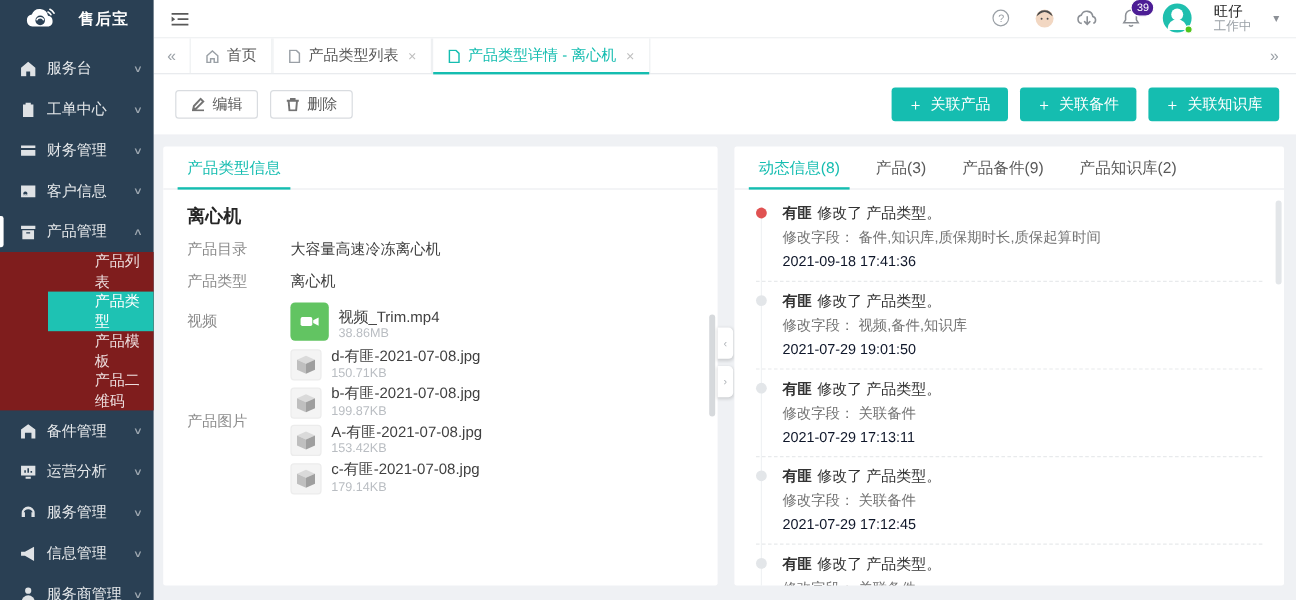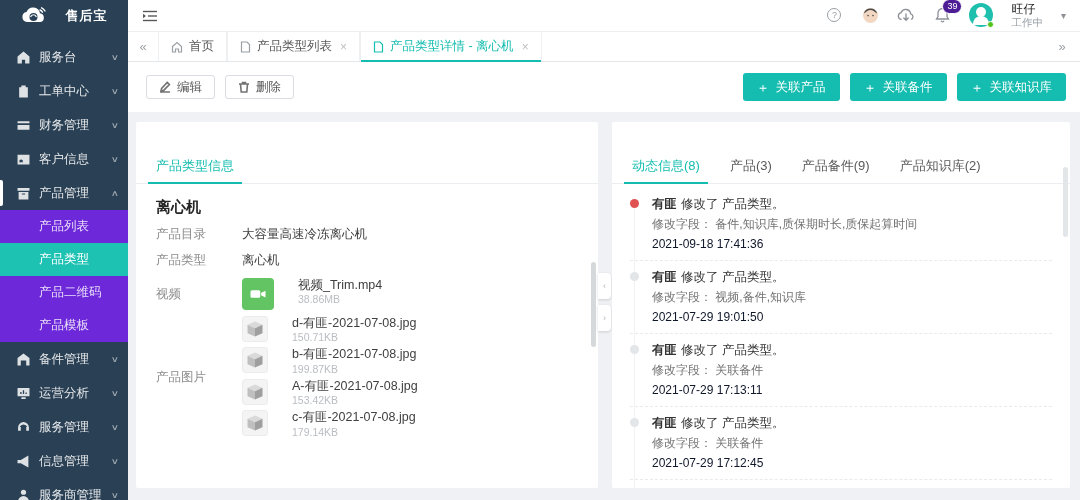--- a/index.html
+++ b/index.html
@@ -11,21 +11,21 @@
   .sidebar { position:absolute; left:0; top:0; width:128px; height:500px; background:#2a4054; color:#fff; z-index:5; }
   .logo { height:32px; display:flex; align-items:center; justify-content:center; gap:19px; }
   .logo-text { font-size:13px; font-weight:bold; color:#fff; letter-spacing:1px; }
   .nav { padding-top:8px; }
   .nav-item { position:relative; height:34px; display:flex; align-items:center; padding:0 10px 0 16px; cursor:pointer; color:rgba(255,255,255,.88); font-size:12.5px; }
   .nav-item .active-bar { position:absolute; left:0; top:4px; bottom:4px; width:3px; background:#fff; border-radius:0 2px 2px 0; }
   .nav-ico { width:14px; height:14px; margin-right:9px; display:inline-flex; align-items:center; justify-content:center; flex:none; }
   .nav-ico svg { width:13px; height:13px; fill:rgba(255,255,255,.85); }
   .nav-label { flex:1; white-space:nowrap; }
   .nav-caret { font-size:8px; color:rgba(255,255,255,.55); transform:scaleX(1.4); }
-  .submenu { background:#6d28d9; }
+  .submenu { background:#7f1d1d;padding-left:40px; }
   .sub-item { height:33px; display:flex; align-items:center; padding-left:39px; font-size:12.5px; color:rgba(255,255,255,.85); cursor:pointer; }
   .sub-item.active { background:#1ec2b3; color:#fff; }
 
   
   .main { position:absolute; left:128px; top:0; right:0; height:500px; }
 
   
   .topbar { height:32px; background:#fff; display:flex; align-items:center; padding:0 14px; border-bottom:1px solid #edeff1; }
   .fold-btn { cursor:pointer; display:flex; align-items:center; }
   .topbar-right { margin-left:auto; display:flex; align-items:center; gap:18px; }
@@ -60,35 +60,35 @@
   .btn-plain svg { width:12px; height:12px; stroke:#737373; fill:none; stroke-width:1.6; }
   .toolbar-right { margin-left:auto; display:flex; gap:10px; }
   .btn-teal { display:inline-flex; align-items:center; gap:6px; height:28px; padding:0 14px; background:#15bdb0; border:none; border-radius:3px; font-size:12.5px; color:#fff; cursor:pointer; }
   .btn-teal .plus { font-size:13px; line-height:1; }
 
   
   .content { position:absolute; left:0; right:0; top:113px; bottom:0; background:#eff1f4; }
   .panel { position:absolute; top:9px; bottom:12px; background:#fff; border-radius:2px; overflow:hidden; }
   .panel-left { left:8px; width:462px; }
   .panel-right { left:484px; width:458px; }
-  .panel-tabs { height:36px; border-bottom:1px solid #ebedf0; display:flex; align-items:stretch; padding:0 20px; gap:30px;margin-top:26px; }
+  .panel-tabs { height:36px; border-bottom:1px solid #ebedf0; display:flex; align-items:stretch; padding:0 20px; gap:30px; }
   .ptab { display:flex; align-items:center; font-size:13px; color:#595959; cursor:pointer; position:relative; white-space:nowrap; }
   .ptab.active { color:#15bdb0; }
   .ptab.active::after { content:""; position:absolute; left:-8px; right:-8px; bottom:-1px; height:2px; background:#15bdb0; }
 
   
   .pl-body { padding:10px 20px 0 20px; }
   .p-title { font-size:15px; font-weight:bold; color:#262626; line-height:26px; margin-bottom:6px; }
   .frow { display:flex; margin-bottom:10px; font-size:12.5px; line-height:16px; }
   .frow .flabel { width:86px; flex:none; color:#8c8c8c; }
   .frow .fvalue { flex:1; color:#404040; }
   .frow.intro .fvalue { line-height:17px; }
   .frow.group { align-items:center; margin-bottom:6px; }
   .files { display:flex; flex-direction:column; gap:4px; flex:1; }
-  .file-item { display:flex; align-items:flex-start; gap:24px; cursor:pointer; }
+  .file-item { display:flex; align-items:flex-end; gap:8px; cursor:pointer; }
   .file-thumb { width:26px; height:26px; border-radius:3px; background:#f4f4f4; border:1px solid #ececec; display:flex; align-items:center; justify-content:center; flex:none; }
   .file-thumb svg { width:20px; height:20px; }
   .file-video { width:32px; height:32px; border-radius:4px; background:#62c462; display:flex; align-items:center; justify-content:center; flex:none; }
   .file-video svg { width:18px; height:18px; fill:#fff; }
   .file-meta { line-height:1.15; }
   .file-name { font-size:12.5px; color:#404040; }
   .file-size { font-size:10.5px; color:#b9bdc2; margin-top:1px; }
 
   .scroll-thumb { position:absolute; width:5px; border-radius:3px; background:#d6d9dc; }
 
@@ -173,24 +173,24 @@
         <span class="nav-caret">∧</span>
       </div>
       <div class="submenu">
         <div class="sub-item">
             <span>产品列表</span>
           </div>
         <div class="sub-item active">
             <span>产品类型</span>
           </div>
         <div class="sub-item">
+            <span>产品模板</span>
+          </div>
+        <div class="sub-item">
             <span>产品二维码</span>
-          </div>
-        <div class="sub-item">
-            <span>产品模板</span>
           </div>
       </div>
 
       <div class="nav-item">
         <span class="nav-ico">
             <svg viewBox="0 0 12 12">
               <path d="M0.5 4.5 L6 0.5 L11.5 4.5 V11.5 H0.5 Z M3.5 7 H8.5 V11.5 H3.5 Z" fill-rule="evenodd"></path>
             </svg>
           </span>
         <span class="nav-label">备件管理</span>

